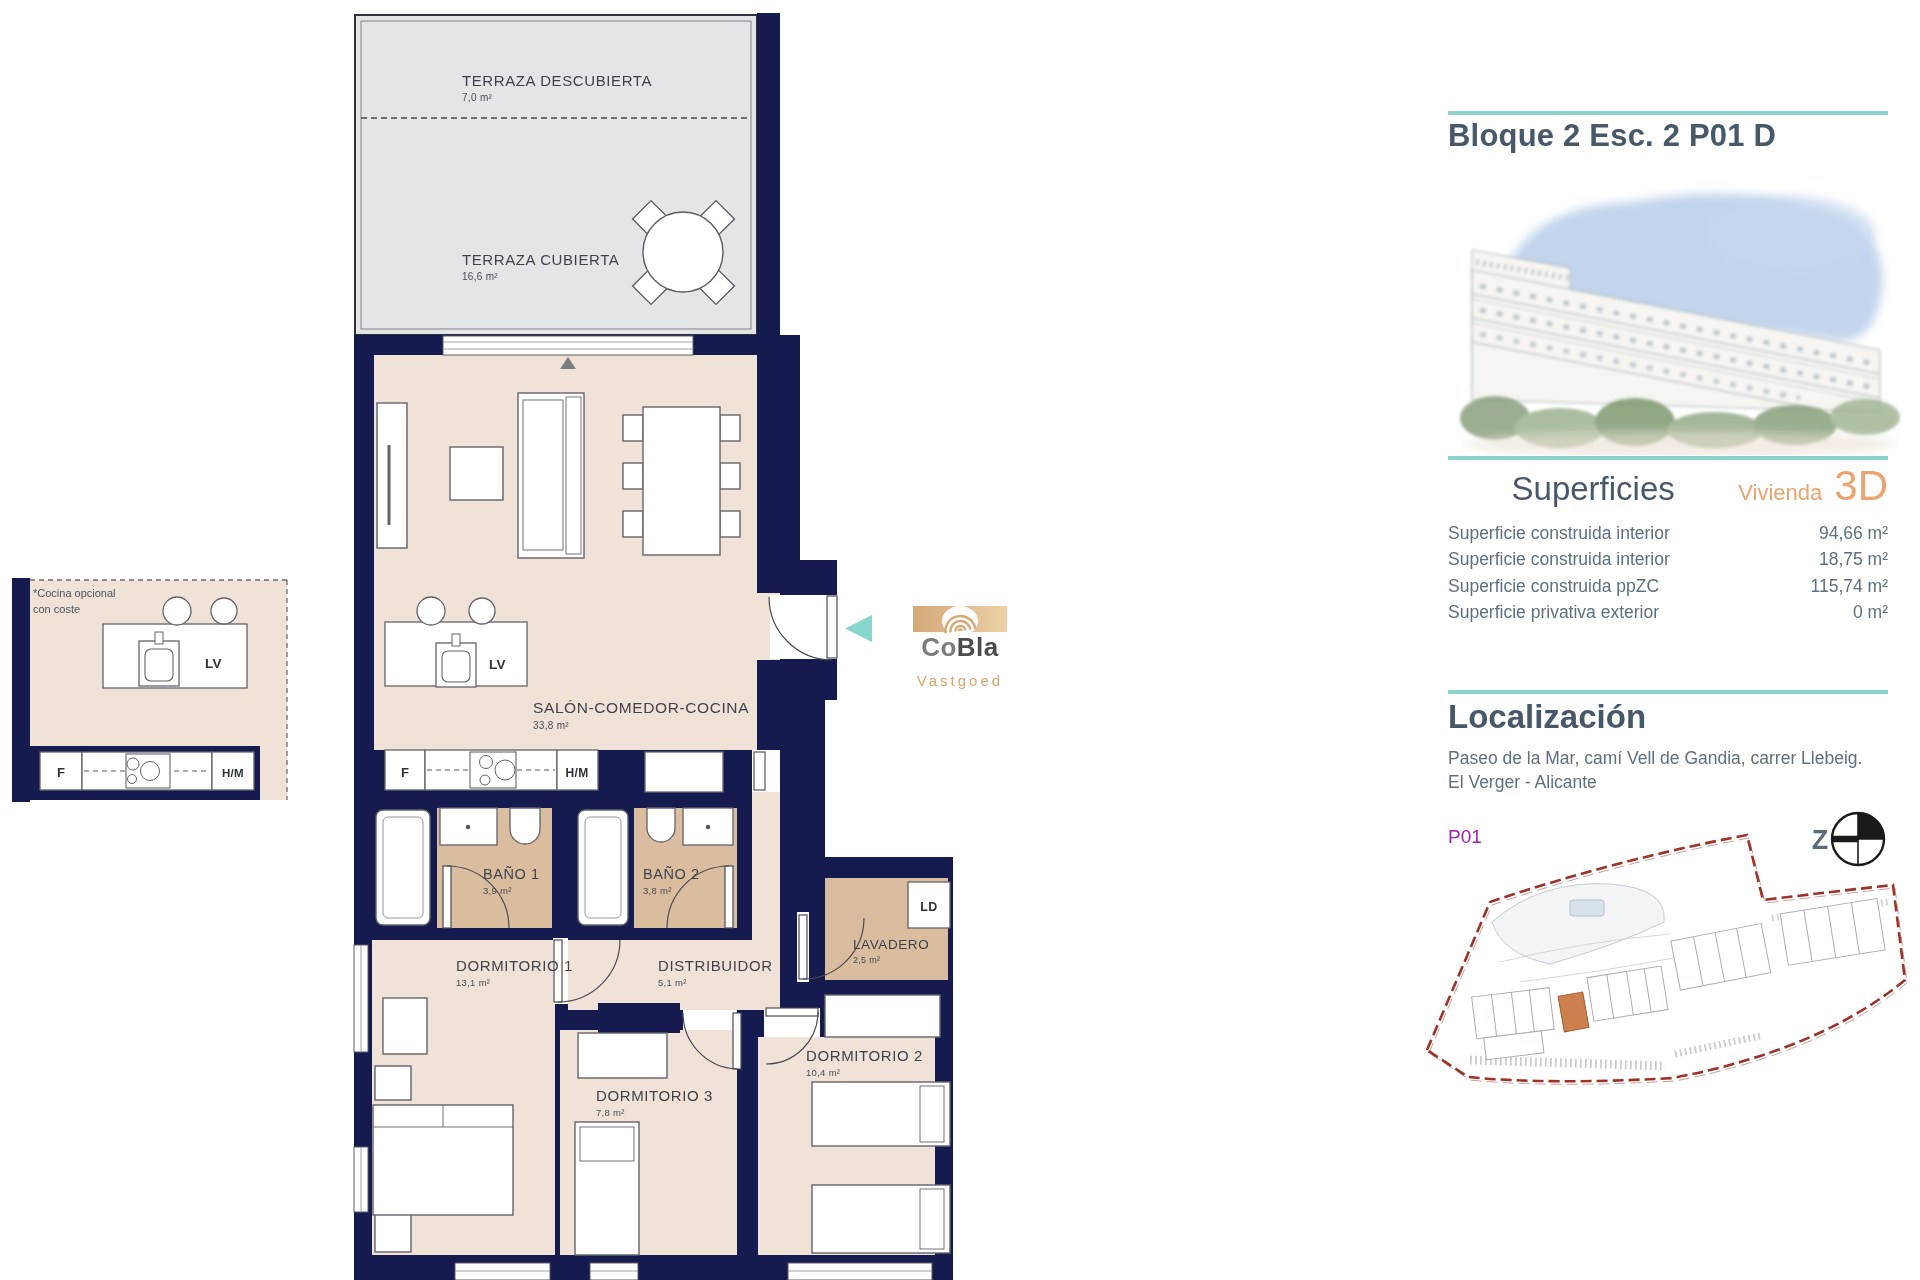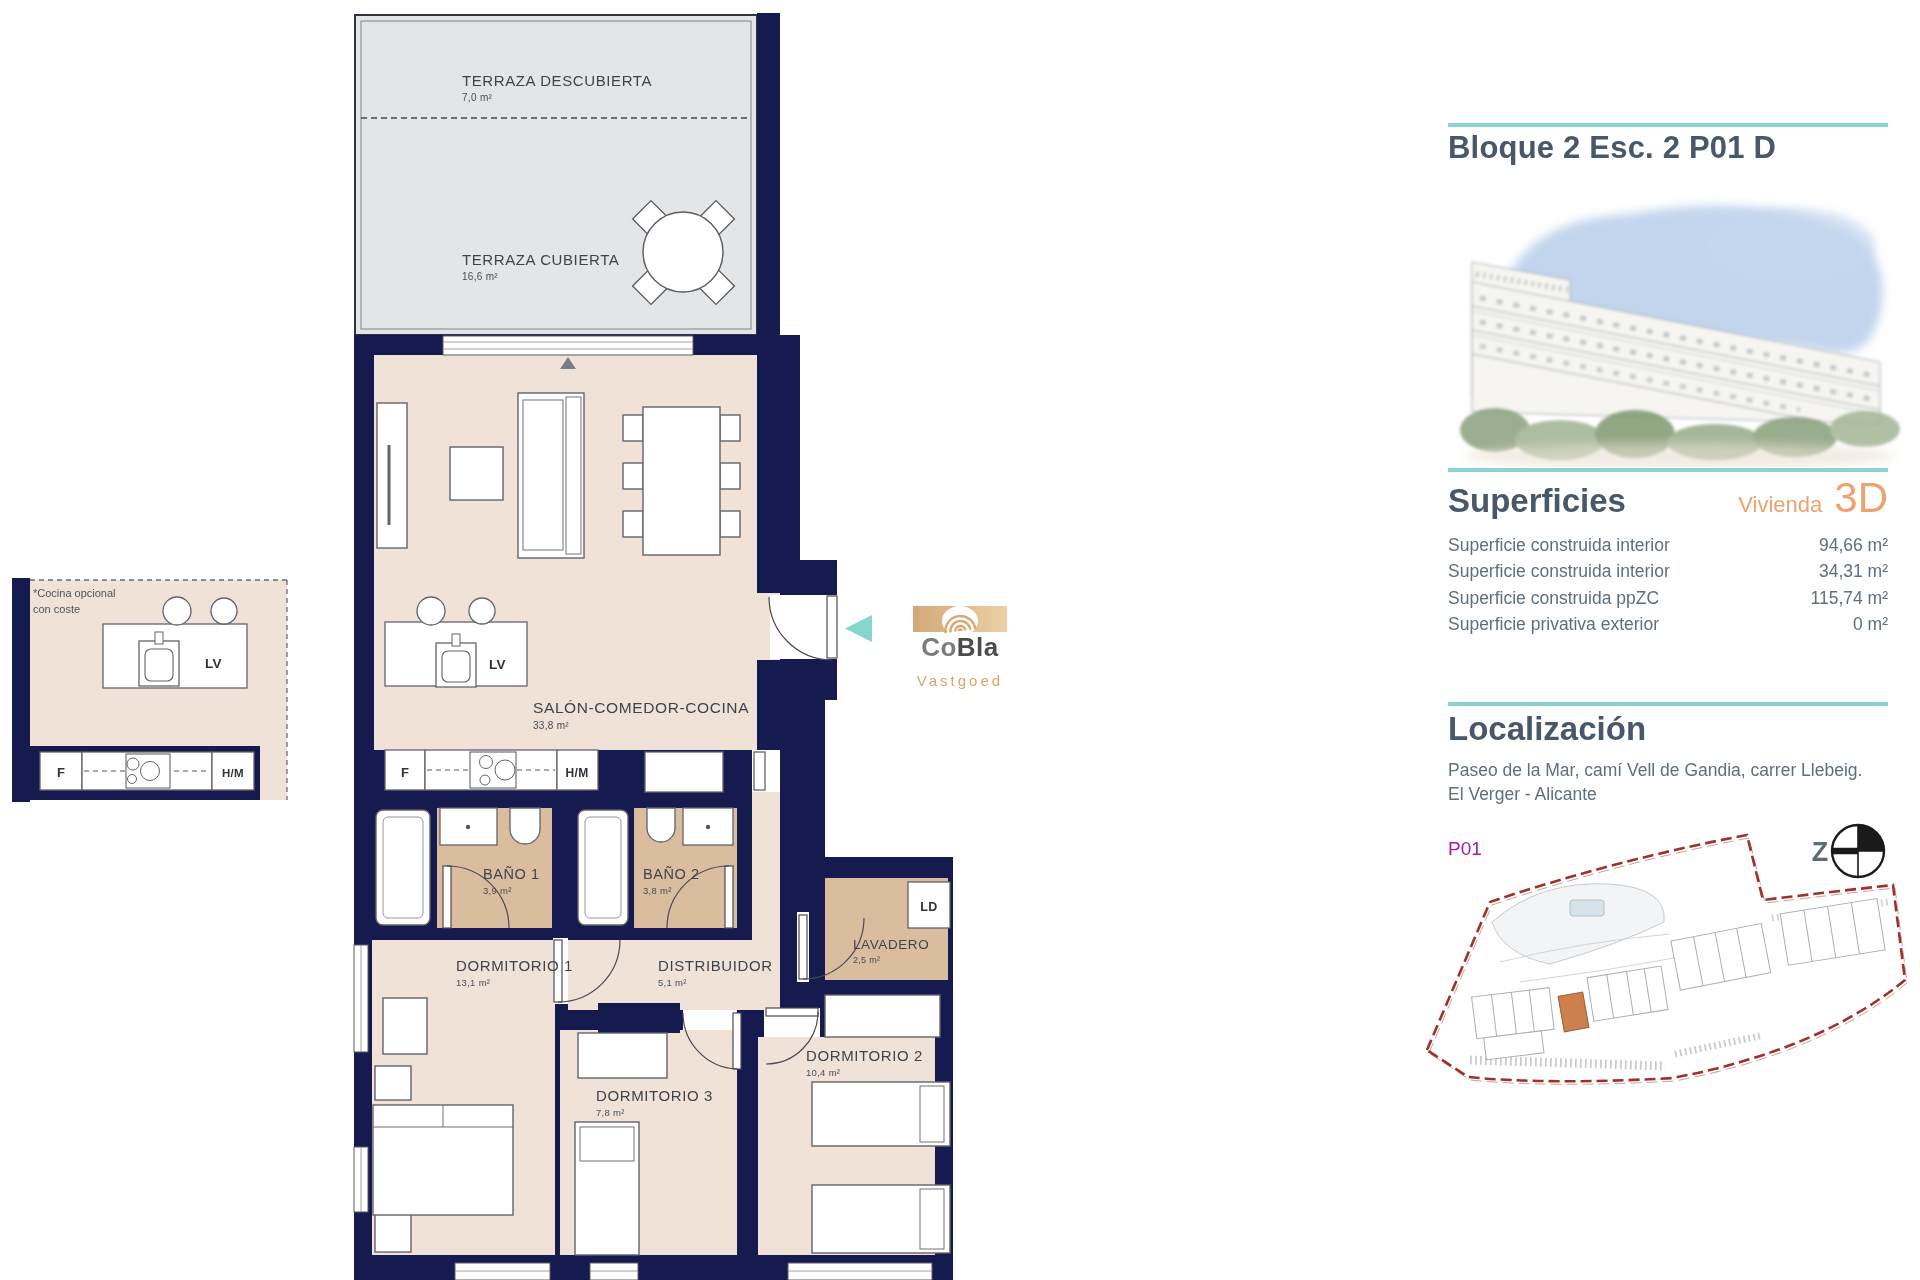--- a/index.html
+++ b/index.html
@@ -4,27 +4,27 @@
 <style>
   html,body{margin:0;padding:0;}
   body{width:1920px;height:1280px;background:#ffffff;font-family:"Liberation Sans",sans-serif;position:relative;overflow:hidden;}
   .canvas{position:absolute;inset:0;}
   svg text{font-family:"Liberation Sans",sans-serif;}
   .plan-label{fill:#3e434b;letter-spacing:.6px;}
   .plan-area{fill:#474c54;letter-spacing:.3px;}
   .appl{fill:#2e323a;font-weight:bold;letter-spacing:.3px;}
   .floorplan{position:absolute;left:0;top:0;}
   
-  .sidebar{position:absolute;left:1443px;top:12px;width:447px;height:1008px;}
+  .sidebar{position:absolute;left:1443px;top:0;width:447px;height:1008px;}
   .rule{position:absolute;left:5px;width:440px;height:4px;background:#8bd4cd;}
   .r1{top:111px;} .r2{top:456px;} .r3{top:690px;}
   h1.title{position:absolute;left:5px;top:118px;margin:0;font-size:31px;font-weight:bold;color:#47586a;letter-spacing:.2px;}
   .bldg{position:absolute;left:7px;top:172px;}
   .sup-head{position:absolute;left:5px;top:462px;width:440px;display:flex;align-items:baseline;}
-  .sup-head .h{font-size:33px;font-weight:bold;color:#47586a;flex:1;}
+  .sup-head .h{font-size:33px;font-weight:normal;color:#47586a;flex:1;text-align:center;}
   .sup-head .viv{font-size:22px;color:#eba36f;margin-right:12px;}
   .sup-head .code{font-size:42px;color:#eba36f;}
   .sup-table{position:absolute;left:5px;top:520px;width:440px;font-size:17.5px;color:#5e6f7d;}
   .sup-row{display:flex;justify-content:space-between;line-height:26.4px;}
   h2.loc{position:absolute;left:5px;top:698px;margin:0;font-size:33px;font-weight:bold;color:#47586a;}
   .addr{position:absolute;left:5px;top:746px;width:430px;margin:0;font-size:17.5px;line-height:24px;color:#5e6f7d;}
   .p01{position:absolute;left:5px;top:826px;font-size:19px;color:#a21caf;}
   .compass{position:absolute;left:355px;top:806px;}
   .siteplan{position:absolute;left:1420px;top:822px;}
   
@@ -320,21 +320,21 @@
       <span class="code">3D</span>
     </div>
 
     <div class="sup-table">
       <div class="sup-row">
         <span>Superficie construida interior</span>
         <span>94,66 m²</span>
       </div>
       <div class="sup-row">
         <span>Superficie construida interior</span>
-        <span>34,31 m²</span>
+        <span>18,75 m²</span>
       </div>
       <div class="sup-row">
         <span>Superficie construida ppZC</span>
         <span>115,74 m²</span>
       </div>
       <div class="sup-row">
         <span>Superficie privativa exterior</span>
         <span>0 m²</span>
       </div>
     </div>

